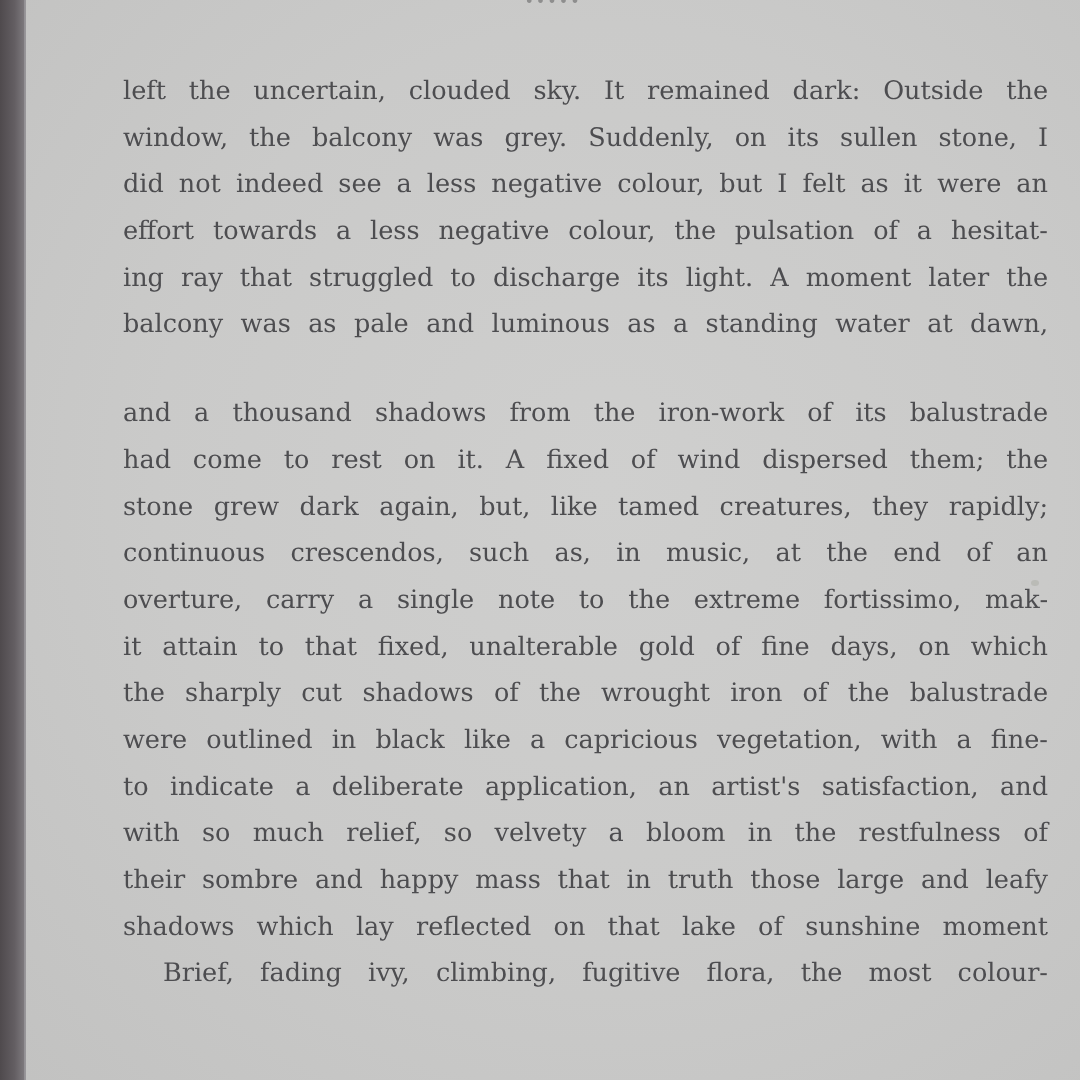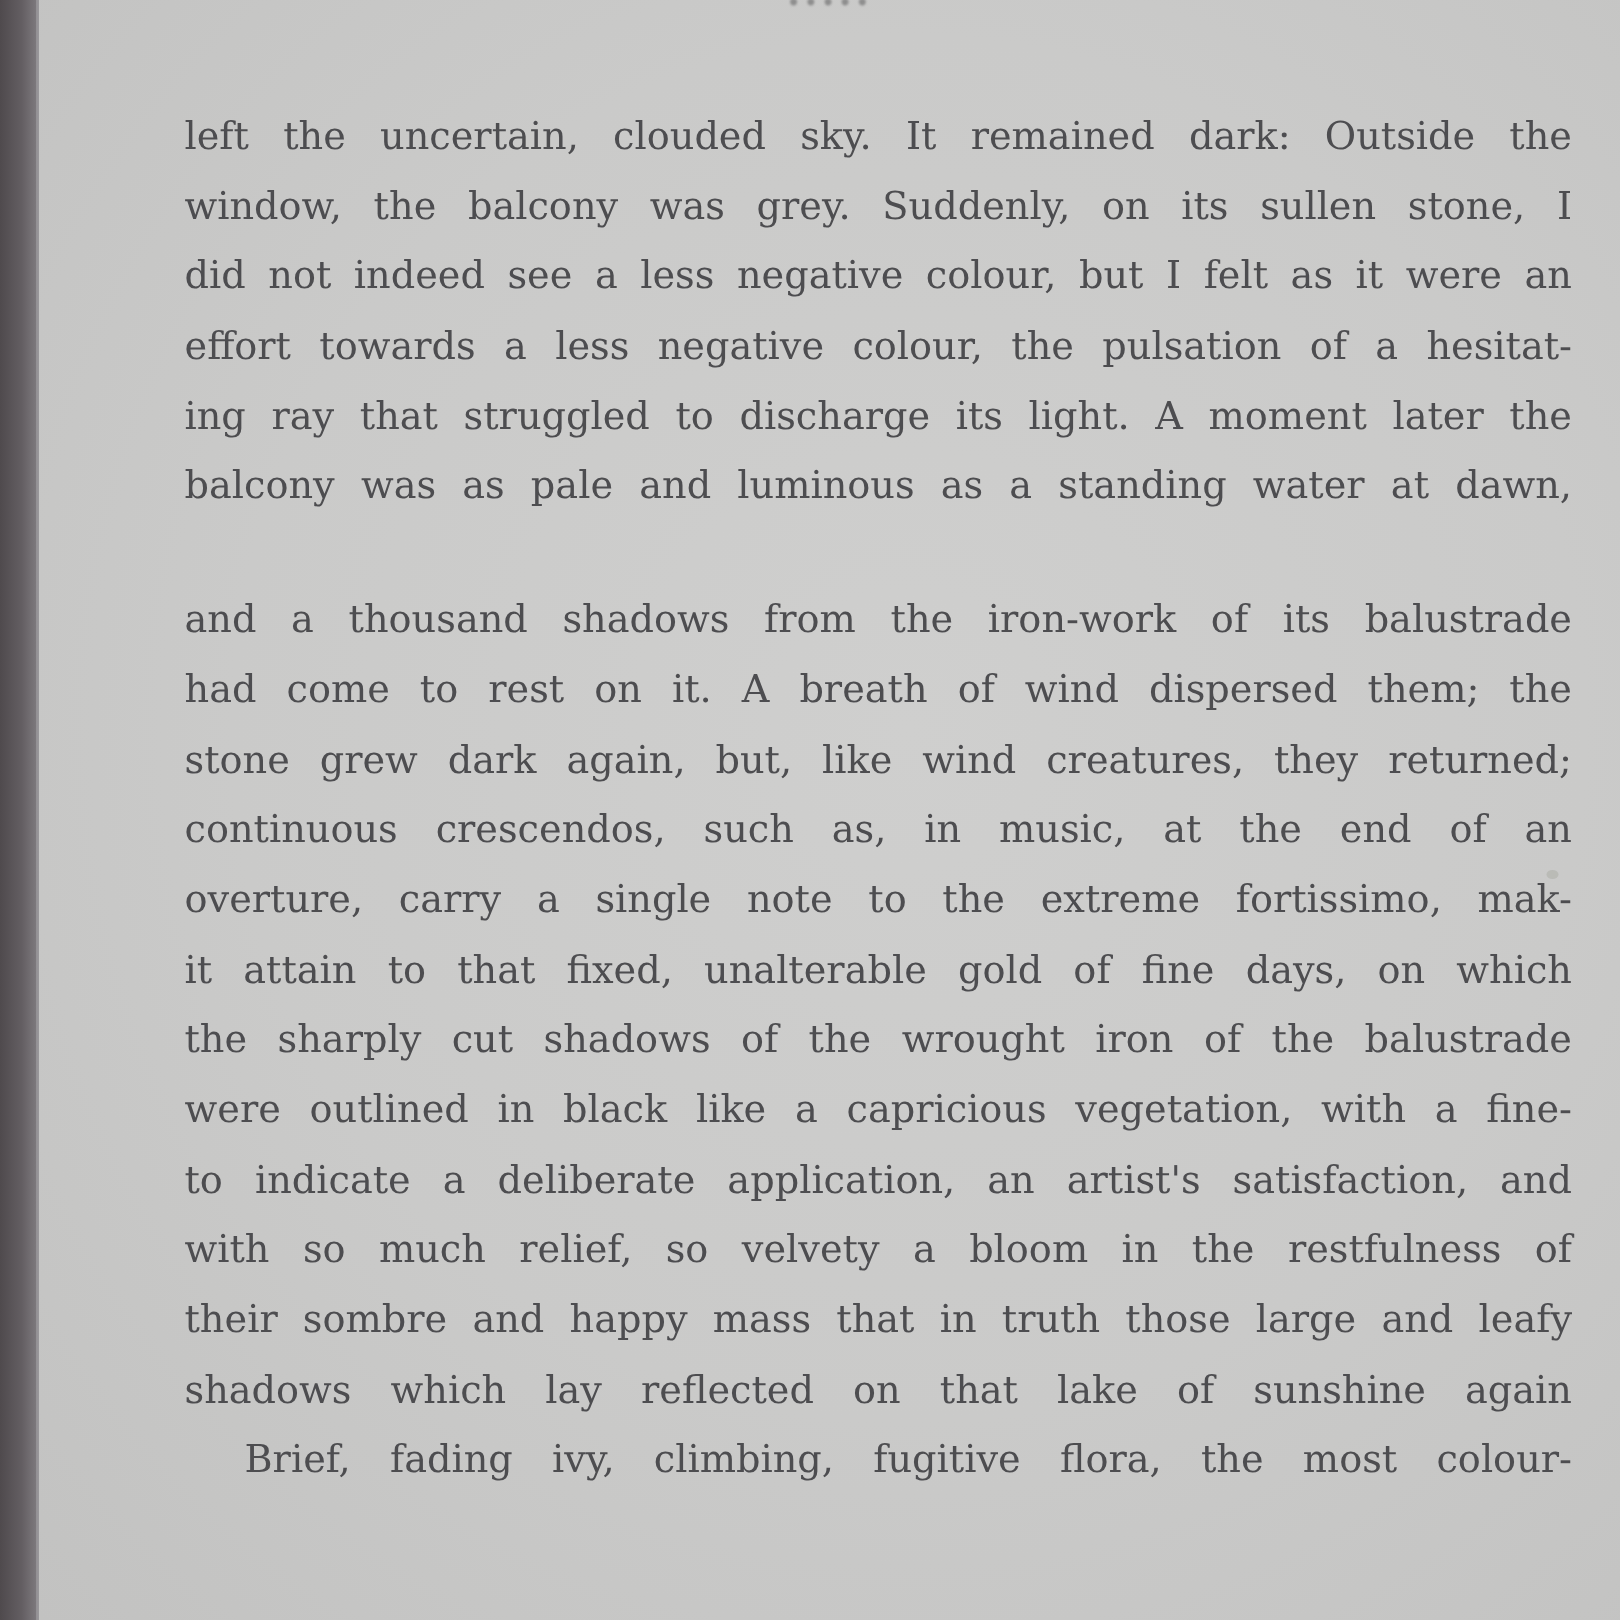--- a/index.html
+++ b/index.html
@@ -94,31 +94,31 @@
 
     <div class="page-text">
       <div>
         <span class="line" style="display: block; margin-top: 44px;">left the uncertain, clouded sky. It remained dark: Outside the</span>
         <span class="line" style="display: block;">window, the balcony was grey. Suddenly, on its sullen stone, I</span>
         <span class="line" style="display: block;">did not indeed see a less negative colour, but I felt as it were an</span>
         <span class="line" style="display: block;">effort towards a less negative colour, the pulsation of a hesitat-</span>
         <span class="line" style="display: block;">ing ray that struggled to discharge its light. A moment later the</span>
         <span class="line" style="display: block;">balcony was as pale and luminous as a standing water at dawn,</span>
         <span class="line" style="display: block; margin-top: 42px;">and a thousand shadows from the iron-work of its balustrade</span>
-        <span class="line" style="display: block;">had come to rest on it. A breath of wind dispersed them; the</span>
-        <span class="line" style="display: block;">stone grew dark again, but, like wind creatures, they returned;</span>
+        <span class="line" style="display: block;">had come to rest on it. A fixed of wind dispersed them; the</span>
+        <span class="line" style="display: block;">stone grew dark again, but, like tamed creatures, they rapidly;</span>
         <span class="line" style="display: block;">continuous crescendos, such as, in music, at the end of an</span>
         <span class="line" style="display: block;">overture, carry a single note to the extreme fortissimo, mak-</span>
         <span class="line" style="display: block;">it attain to that fixed, unalterable gold of fine days, on which</span>
         <span class="line" style="display: block;">the sharply cut shadows of the wrought iron of the balustrade</span>
         <span class="line" style="display: block;">were outlined in black like a capricious vegetation, with a fine-</span>
         <span class="line" style="display: block;">to indicate a deliberate application, an artist's satisfaction, and</span>
         <span class="line" style="display: block;">with so much relief, so velvety a bloom in the restfulness of</span>
         <span class="line" style="display: block;">their sombre and happy mass that in truth those large and leafy</span>
-        <span class="line" style="display: block;">shadows which lay reflected on that lake of sunshine again</span>
+        <span class="line" style="display: block;">shadows which lay reflected on that lake of sunshine moment</span>
       </div>
       <div>
         <span class="line indent" style="display: block;">Brief, fading ivy, climbing, fugitive flora, the most colour-</span>
       </div>
     </div>
 
     <div class="speck"></div>
   </div>
 </div>
 

